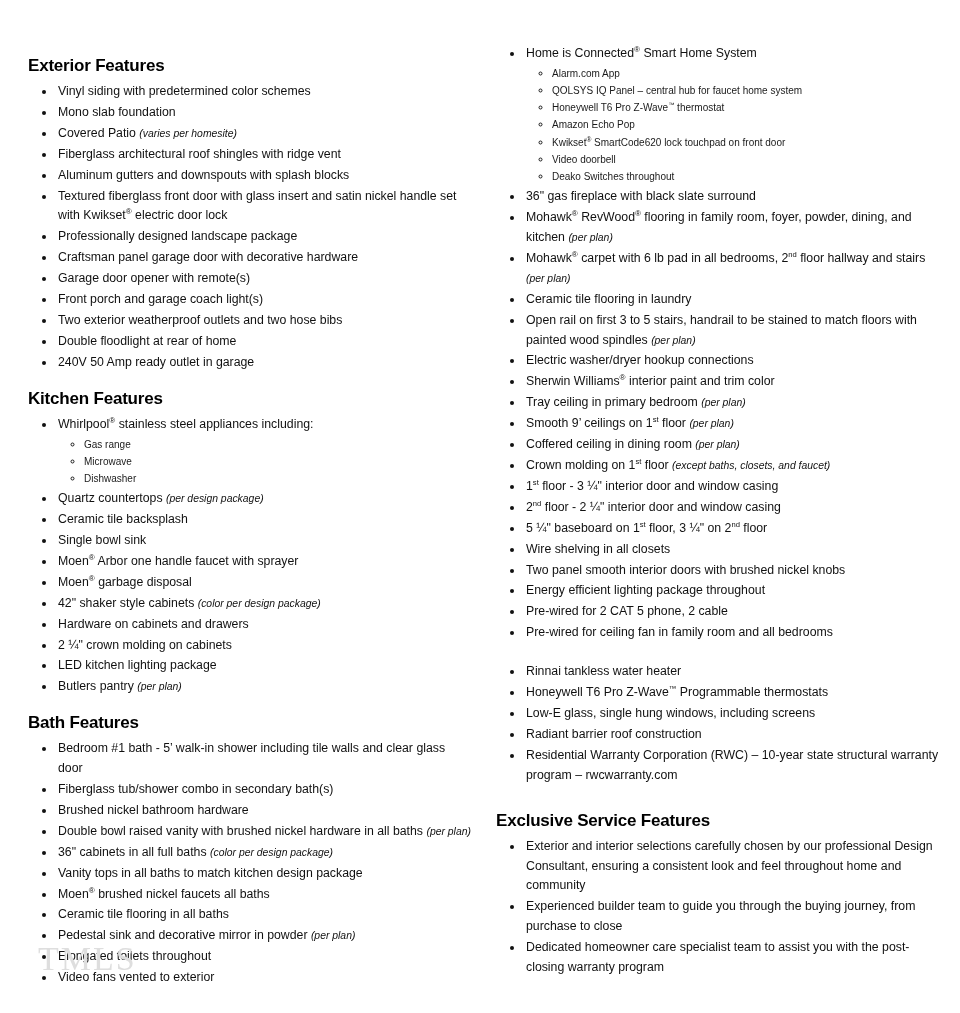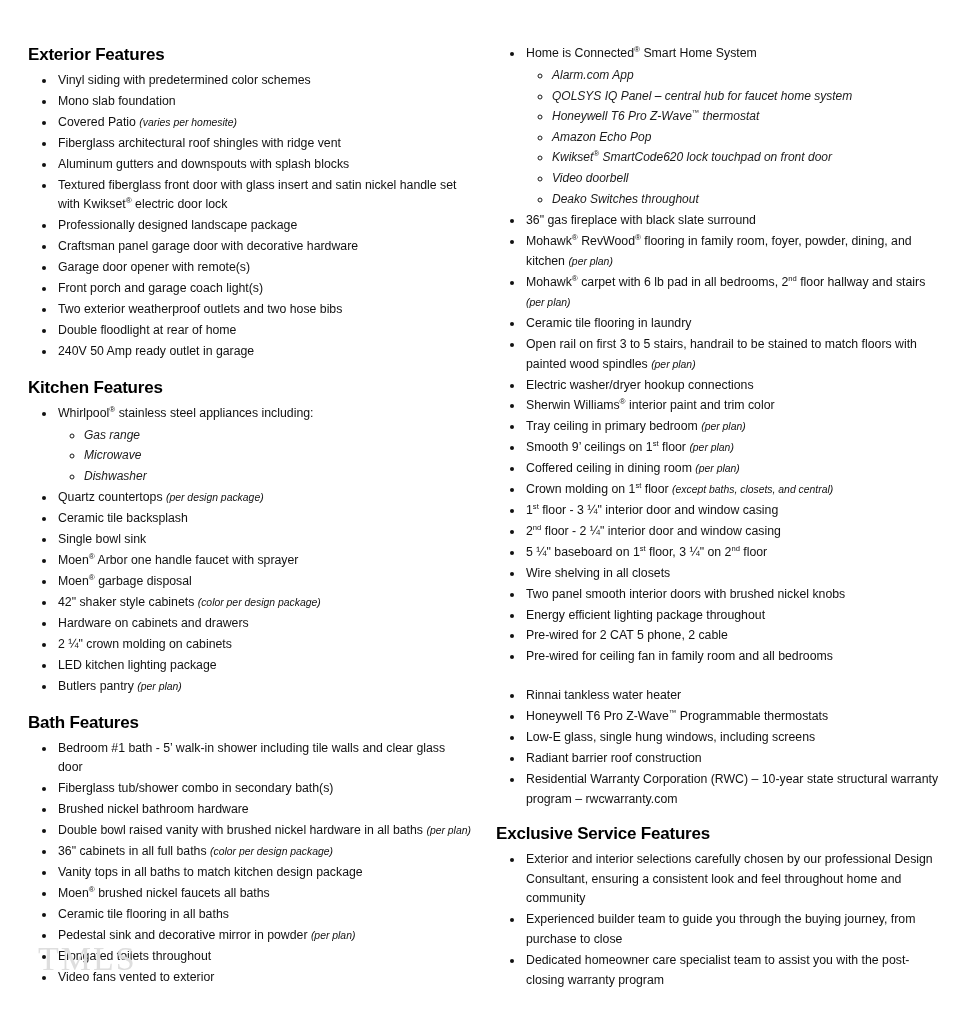--- a/index.html
+++ b/index.html
@@ -27,21 +27,21 @@
   .col {
     width: 444px;
     flex: 0 0 444px;
   }
   .col-right {
     padding-top: 0px;
   }
   h2.section-title {
     font-size: 17px;
     font-weight: bold;
-    margin: 1px 0 6px 0;
+    margin: 12px 0 6px 0;
     letter-spacing: -0.2px;
     color: #000;
   }
   h2.section-title.spaced {
     margin-top: 16px;
   }
   ul.lvl1 {
     margin: 0 0 0 0;
     padding-left: 28px;
     list-style-type: disc;
@@ -51,24 +51,23 @@
     line-height: 1.62;
     margin: 0 0 1px 0;
     padding-left: 2px;
   }
   ul.lvl2 {
     margin: 1px 0 2px 0;
     padding-left: 26px;
     list-style-type: circle;
   }
   ul.lvl2 > li {
-    font-size: 12px;
+    font-size: 10px;
     line-height: 1.72;
     color: #1a1a1a;
-    font-style: italic;
   }
   .ital {
     font-style: italic;
     font-size: 10.4px;
   }
   sup {
     font-size: 0.62em;
     vertical-align: super;
     line-height: 0;
     margin-top: 48px;
@@ -178,21 +177,21 @@
       <li><span>36" gas fireplace with black slate surround</span></li>
       <li><span>Mohawk<span class="reg">®</span> RevWood<span class="reg">®</span> flooring in family room, foyer, powder, dining, and kitchen</span> <span class="ital">(per plan)</span></li>
       <li><span>Mohawk<span class="reg">®</span> carpet with 6 lb pad in all bedrooms, 2<sup>nd</sup> floor hallway and stairs</span> <span class="ital">(per plan)</span></li>
       <li><span>Ceramic tile flooring in laundry</span></li>
       <li><span>Open rail on first 3 to 5 stairs, handrail to be stained to match floors with painted wood spindles</span> <span class="ital">(per plan)</span></li>
       <li><span>Electric washer/dryer hookup connections</span></li>
       <li><span>Sherwin Williams<span class="reg">®</span> interior paint and trim color</span></li>
       <li><span>Tray ceiling in primary bedroom</span> <span class="ital">(per plan)</span></li>
       <li><span>Smooth 9’ ceilings on 1<sup>st</sup> floor</span> <span class="ital">(per plan)</span></li>
       <li><span>Coffered ceiling in dining room</span> <span class="ital">(per plan)</span></li>
-      <li><span>Crown molding on 1<sup>st</sup> floor</span> <span class="ital">(except baths, closets, and central)</span></li>
+      <li><span>Crown molding on 1<sup>st</sup> floor</span> <span class="ital">(except baths, closets, and faucet)</span></li>
       <li><span>1<sup>st</sup> floor - 3 ¼" interior door and window casing</span></li>
       <li><span>2<sup>nd</sup> floor - 2 ¼" interior door and window casing</span></li>
       <li><span>5 ¼" baseboard on 1<sup>st</sup> floor, 3 ¼" on 2<sup>nd</sup> floor</span></li>
       <li><span>Wire shelving in all closets</span></li>
       <li><span>Two panel smooth interior doors with brushed nickel knobs</span></li>
       <li><span>Energy efficient lighting package throughout</span></li>
       <li><span>Pre-wired for 2 CAT 5 phone, 2 cable</span></li>
       <li><span>Pre-wired for ceiling fan in family room and all bedrooms</span></li>
     </ul>
 

